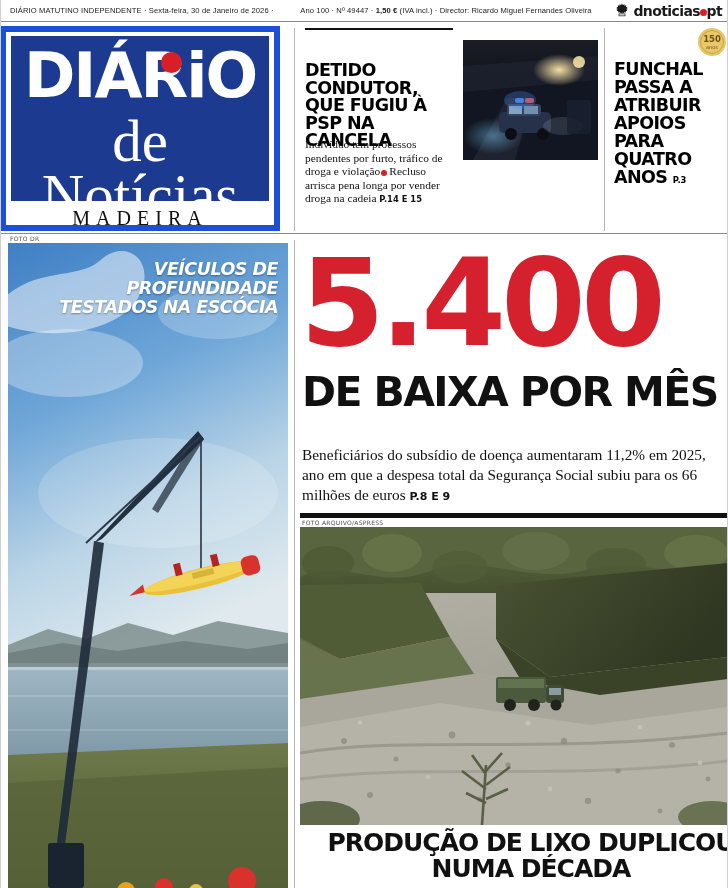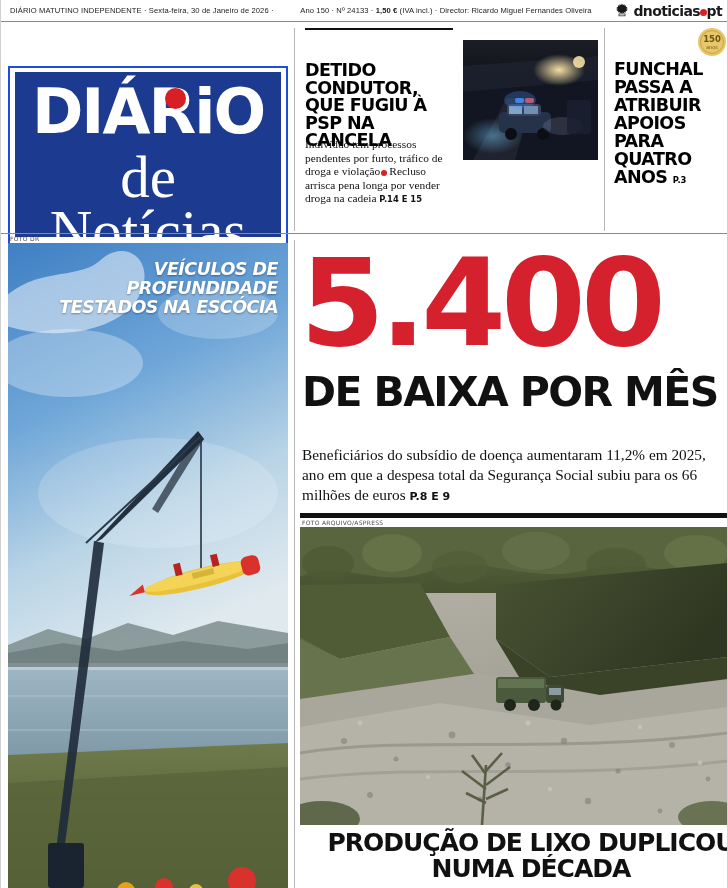--- a/index.html
+++ b/index.html
@@ -37,22 +37,22 @@
     font-family:"DejaVu Sans", sans-serif;
   }
   .reddot-brand {
     display:inline-block; width:7px; height:7px; border-radius:50%;
     background:#d81f26; margin:0 -0.5px 0 0; vertical-align:baseline;
     position:relative; top:0px;
   }
 
   
   .masthead {
-    position:absolute; left:8px; top:26px; width:280px; height:205px;
-    background:#fff; border:2px solid #1d4ed8;margin-top:40px;
+    position:absolute; left:0; top:26px; width:280px; height:205px;
+    background:#fff; border:6px solid #1d4ed8;
   }
   .mast-blue {
     position:absolute; left:5px; top:4px; right:5px; height:165px;
     background:#1c3a8f;
   }
   .mast-diario {
     position:absolute; left:0; right:0; top:2px;
     text-align:center;
     font-family:"DejaVu Sans", sans-serif;
     font-weight:bold;
@@ -209,21 +209,21 @@
   svg { display:block; }
 </style>
 </head>
 <body>
 
 <div class="page">
 
   <div class="topbar">
     <span class="seg left">DIÁRIO MATUTINO INDEPENDENTE · Sexta-feira, 30 de Janeiro de 2026 ·</span>
     <span class="seg mid">
-      <span>Ano 150 · Nº 24133 ·</span>
+      <span>Ano 100 · Nº 49447 ·</span>
       <span class="price">1,50 €</span>
       <span>(IVA incl.) · Director: Ricardo Miguel Fernandes Oliveira</span>
     </span>
     <span class="brandlogo">
       <span class="crest">
         <svg width="16" height="15" viewBox="0 0 16 15">
           <path d="M8 0.5 L9 2.2 L10.3 1 L10.6 2.8 L12.2 2.2 L11.8 3.9 L13.5 4 L12.4 5.2 L14 6 L12.4 6.7 L13.4 8 L11.7 8 L12 9.6 L10.4 9 L10.1 10.6 L8.8 9.5 L8 11 L7.2 9.5 L5.9 10.6 L5.6 9 L4 9.6 L4.3 8 L2.6 8 L3.6 6.7 L2 6 L3.6 5.2 L2.5 4 L4.2 3.9 L3.8 2.2 L5.4 2.8 L5.7 1 L7 2.2 Z" fill="#1a1a1a"></path>
           <rect x="4.6" y="10.6" width="6.8" height="2.6" fill="#1a1a1a"></rect>
           <rect x="5.3" y="11.3" width="5.4" height="1.2" fill="#fff"></rect>
         </svg>

